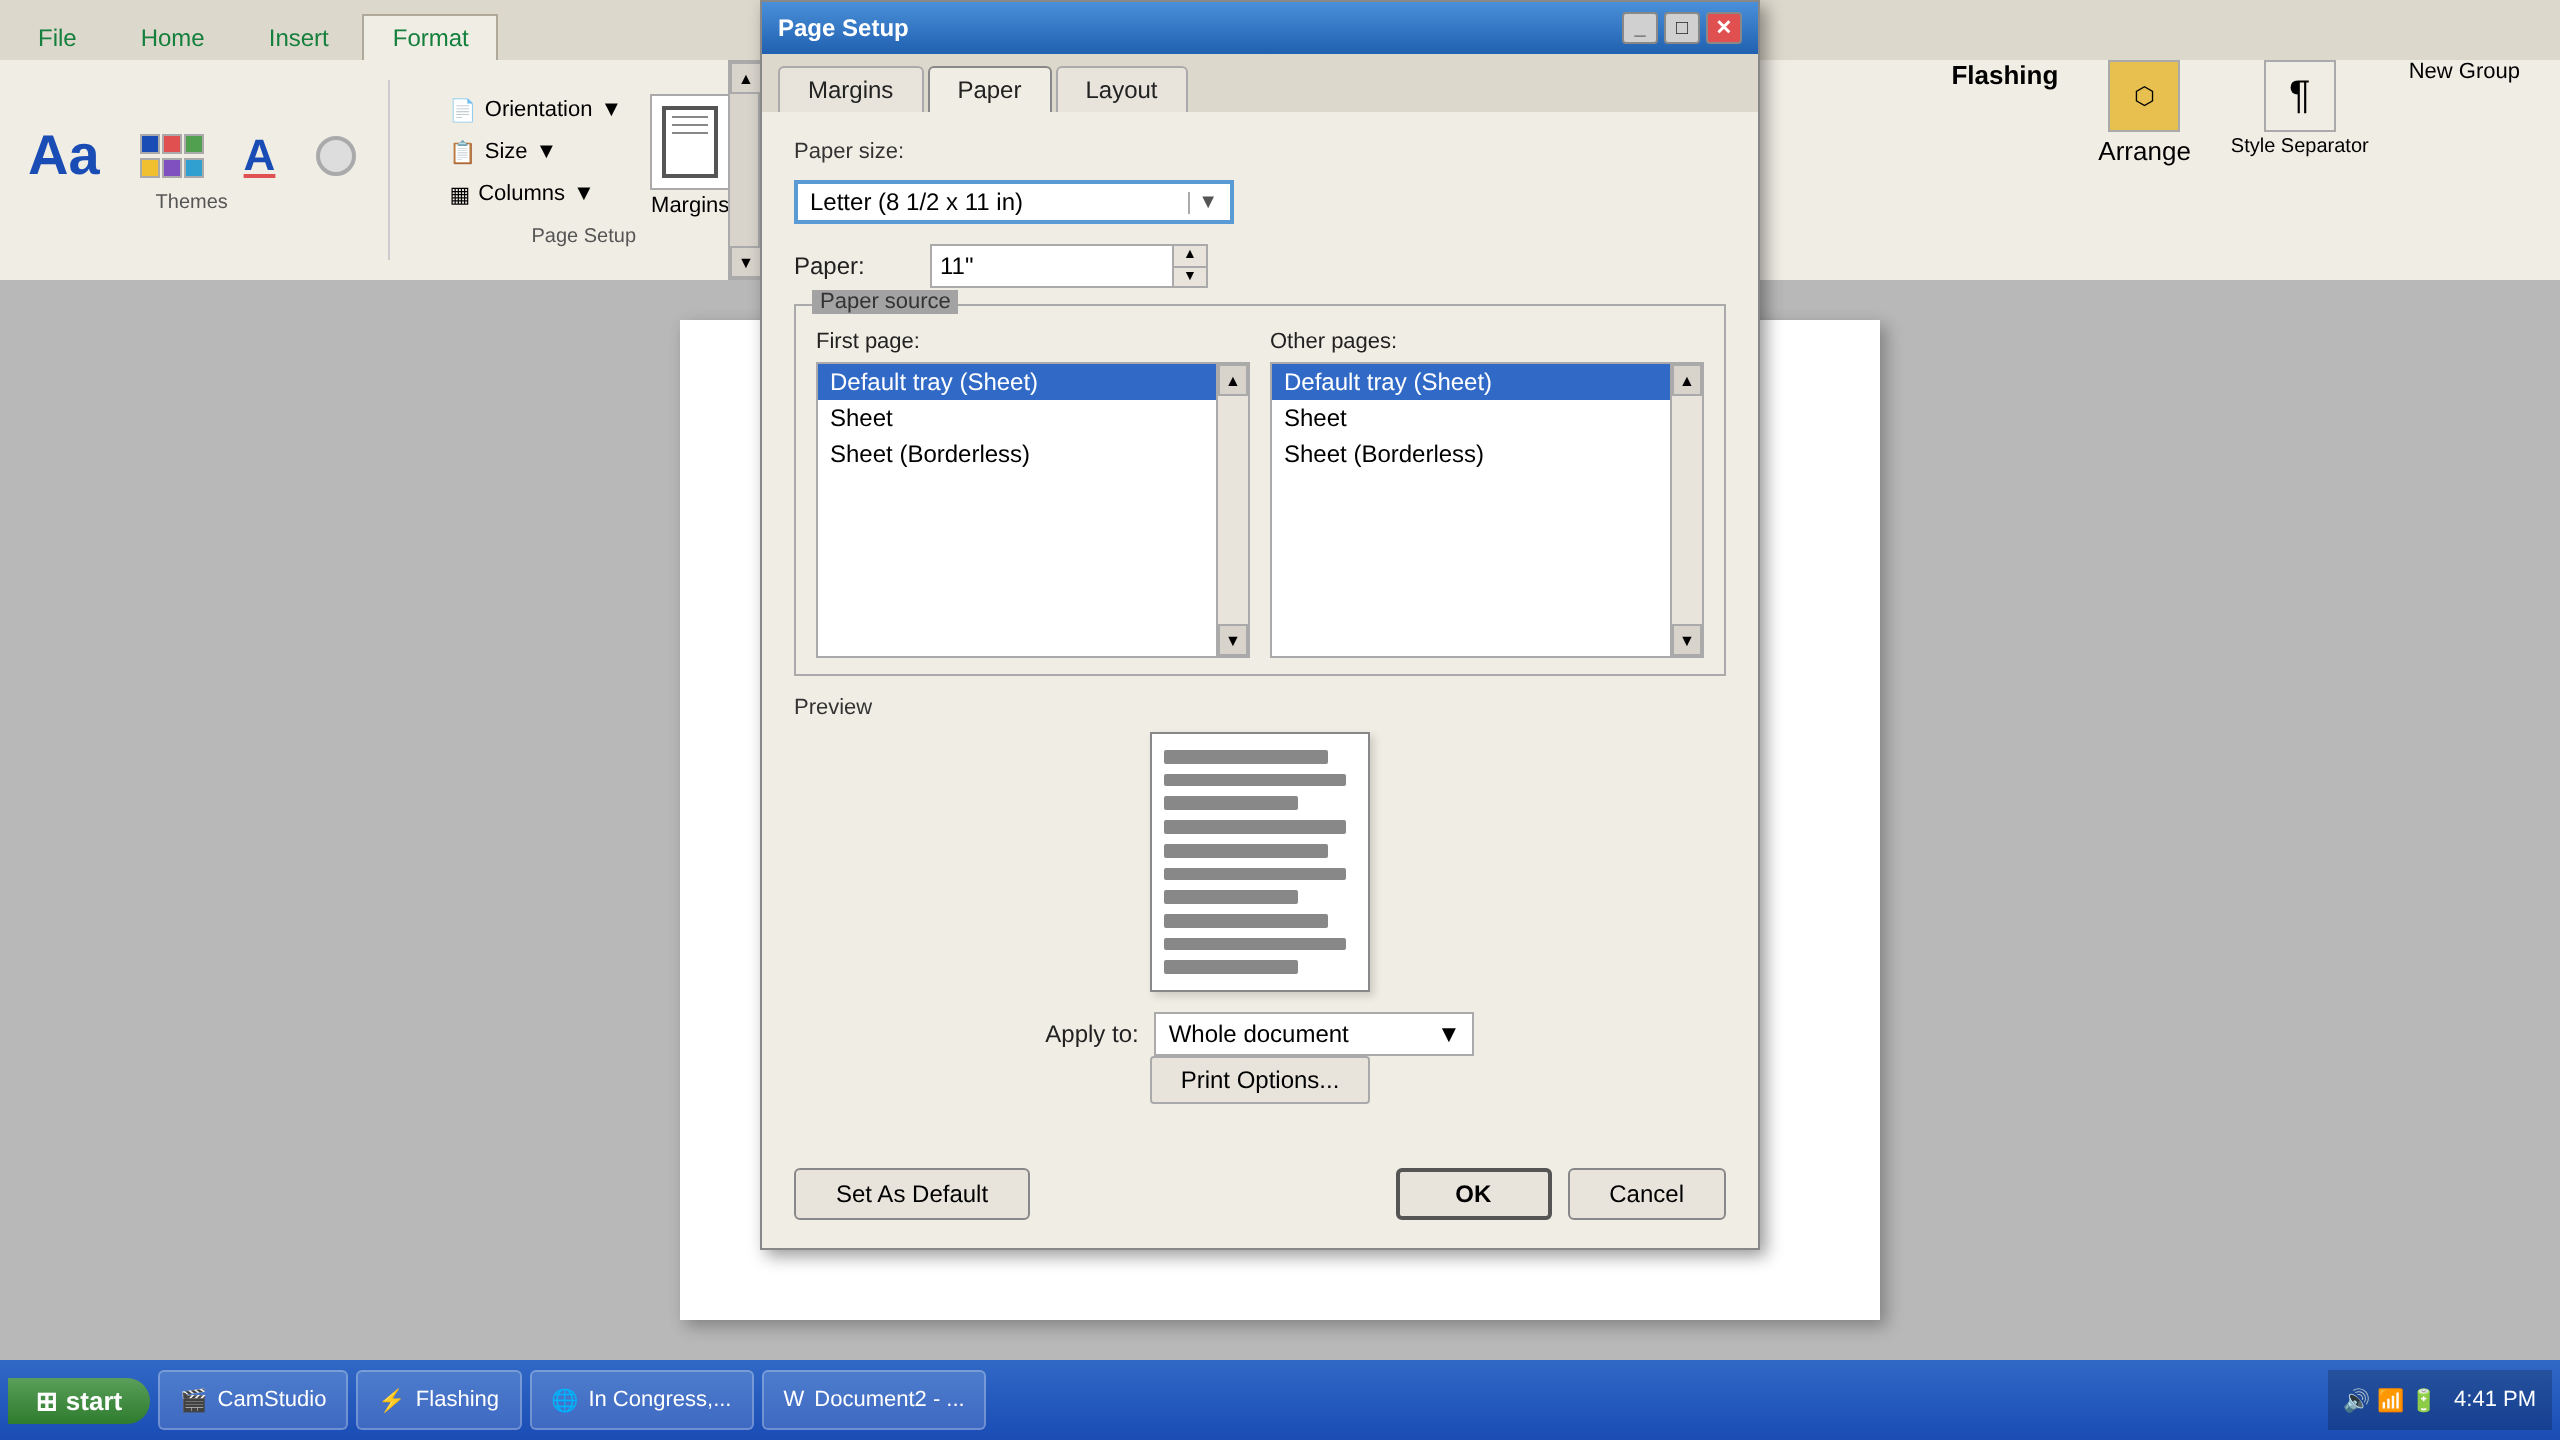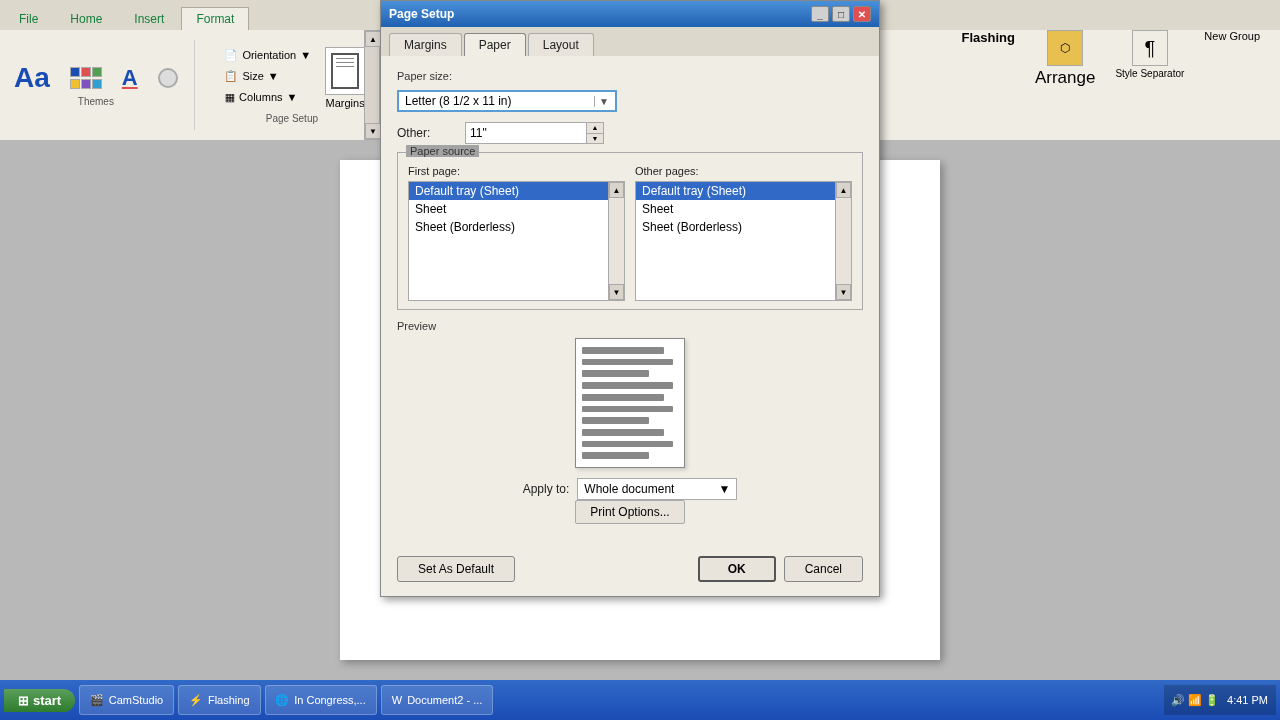--- a/index.html
+++ b/index.html
@@ -342,21 +342,21 @@
 
     .source-col-label {
       font-size: 11px;
       margin-bottom: 4px;
       color: #222;
     }
 
     .listbox {
       border: 1px solid #aaa;
       background: white;
-      height: 120px;
+      height: 148px;
       overflow-y: auto;
       position: relative;
     }
 
     .listbox-item {
       padding: 2px 6px;
       font-size: 12px;
       cursor: pointer;
     }
 
@@ -606,21 +606,21 @@
     </div>
   </div>
 
   <div class="ribbon-right">
     <div class="right-group">
       <span style="font-size:13px; font-weight:bold;">Flashing</span>
     </div>
     <div class="right-group">
       <div style="display:flex; flex-direction:column; align-items:center; gap:2px;">
         <div style="width:36px; height:36px; background:#e8c050; border:1px solid #aaa; display:flex; align-items:center; justify-content:center;">⬡</div>
-        <span style="font-size:17px;">Arrange</span>
+        <span style="font-size:13px;">Arrange</span>
       </div>
     </div>
     <div class="right-group">
       <div style="display:flex; flex-direction:column; align-items:center; gap:2px;">
         <div style="width:36px; height:36px; background:#f0ede4; border:1px solid #aaa; display:flex; align-items:center; justify-content:center; font-size:20px;">¶</div>
         <span style="font-size:10px; text-align:center;">Style Separator</span>
       </div>
     </div>
     <div class="right-group">
       <span style="font-size:11px;">New Group</span>
@@ -658,21 +658,21 @@
       <div class="form-row">
         <div class="combo-box combo-wide">
           <span>Letter (8 1/2 x 11 in)</span>
           <span class="combo-arrow">▼</span>
         </div>
       </div>
     </div>
 
 
     <div class="form-row">
-      <span class="form-label">Other:</span>
+      <span class="form-label">Paper:</span>
       <div class="spin-box">
         <input class="spin-input" type="text" value="11&quot;" style="">
         <div class="spin-btns">
           <button class="spin-btn">▲</button>
           <button class="spin-btn">▼</button>
         </div>
       </div>
     </div>
 
     <div class="groupbox">

